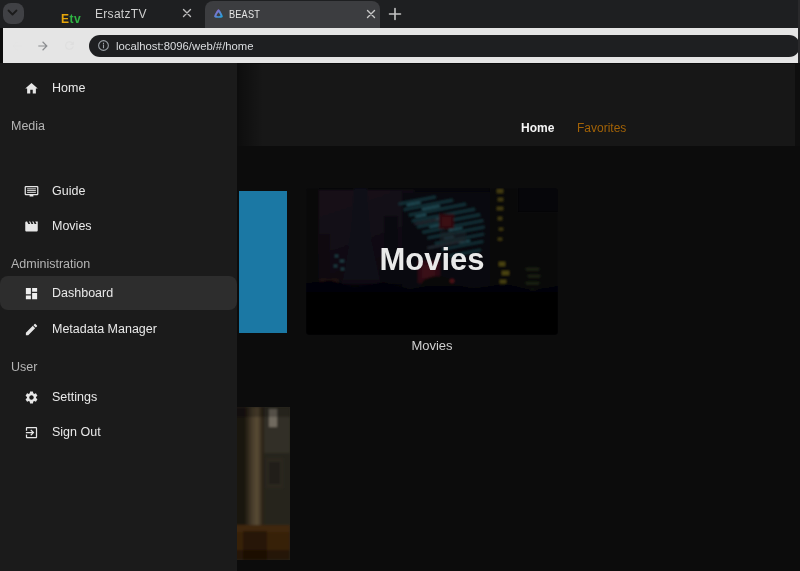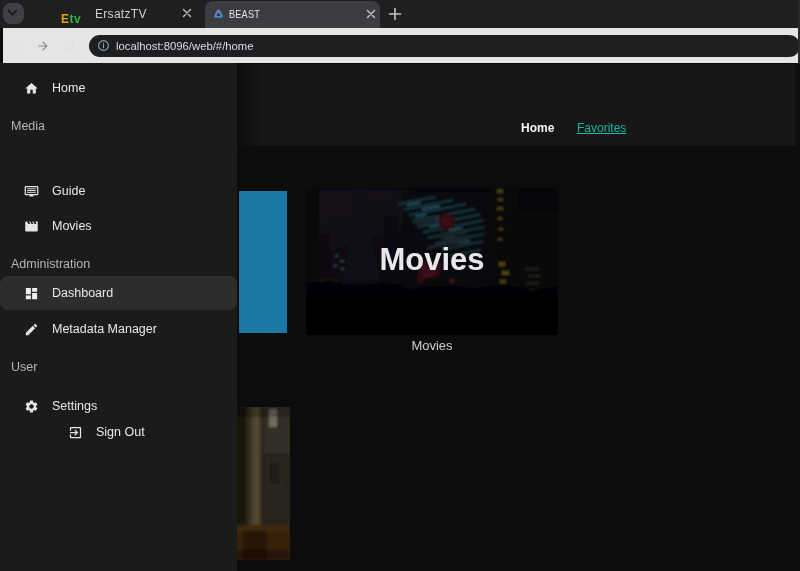--- a/index.html
+++ b/index.html
@@ -104,21 +104,21 @@
         </svg>
       <div id="urltext">localhost:8096/web/#/home</div>
     </div>
   </div>
 
   <div id="app">
     <div id="band"></div>
     <div style="position:absolute;left:795px;top:1px;width:5px;height:82px;background:#0e0e0e;"></div>
     <div id="bandshadow"></div>
     <div class="htab" style="left:521px;color:#f5f5f5;font-weight:bold;">Home</div>
-    <div class="htab" style="left:577px;color:#14b8a6;text-decoration:underline;">Favorites</div>
+    <div class="htab" style="left:577px;color:#a16207;">Favorites</div>
 
     <div id="cyancard"></div>
 
     <div id="moviecard">
       <svg width="252" height="147" viewBox="0 0 252 147">
         <defs>
           <filter id="soft" x="-10%" y="-10%" width="120%" height="120%">
               <feGaussianBlur stdDeviation="1.1"></feGaussianBlur>
             </filter>
           <linearGradient id="sky" x1="0" y1="0" x2="0.35" y2="1">
@@ -281,27 +281,27 @@
           </svg>
         <div class="txt">Dashboard</div>
       </div>
       <div class="srow" style="top:249px;">
         <svg width="15" height="15" viewBox="0 0 24 24">
             <path fill="#e6e6e6" d="M3 17.25V21h3.75L17.81 9.94l-3.75-3.75L3 17.25zM20.71 7.04a1 1 0 0 0 0-1.41l-2.34-2.34a1 1 0 0 0-1.41 0l-1.83 1.83 3.75 3.75 1.83-1.83z"></path>
           </svg>
         <div class="txt">Metadata Manager</div>
       </div>
       <div class="slabel" style="top:297px;">User</div>
-      <div class="srow" style="top:326px;">
+      <div class="srow" style="top:317px;">
         <svg width="15" height="15" viewBox="0 0 24 24">
             <path fill="#e6e6e6" d="M19.14 12.94c.04-.3.06-.61.06-.94 0-.32-.02-.64-.07-.94l2.03-1.58a.49.49 0 0 0 .12-.61l-1.92-3.32a.488.488 0 0 0-.59-.22l-2.39.96c-.5-.38-1.03-.7-1.62-.94l-.36-2.54a.484.484 0 0 0-.48-.41h-3.84c-.24 0-.43.17-.47.41l-.36 2.54c-.59.24-1.13.57-1.62.94l-2.39-.96c-.22-.08-.47 0-.59.22L2.74 8.87c-.12.21-.08.47.12.61l2.03 1.58c-.05.3-.09.63-.09.94s.02.64.07.94l-2.03 1.58a.49.49 0 0 0-.12.61l1.92 3.32c.12.22.37.29.59.22l2.39-.96c.5.38 1.03.7 1.62.94l.36 2.54c.05.24.24.41.48.41h3.84c.24 0 .44-.17.47-.41l.36-2.54c.59-.24 1.13-.56 1.62-.94l2.39.96c.22.08.47 0 .59-.22l1.92-3.32c.12-.22.07-.47-.12-.61l-2.01-1.58zM12 15.6A3.61 3.61 0 0 1 8.4 12c0-1.98 1.62-3.6 3.6-3.6s3.6 1.62 3.6 3.6-1.62 3.6-3.6 3.6z"></path>
           </svg>
         <div class="txt">Settings</div>
       </div>
-      <div class="srow" style="top:352px;margin-left:44px;">
+      <div class="srow" style="top:352px;">
         <svg width="15" height="15" viewBox="0 0 24 24">
             <path fill="#e6e6e6" d="M10.09 15.59 11.5 17l5-5-5-5-1.41 1.41L12.67 11H3v2h9.67l-2.58 2.59zM19 3H5c-1.11 0-2 .9-2 2v4h2V5h14v14H5v-4H3v4c0 1.1.89 2 2 2h14c1.1 0 2-.9 2-2V5c0-1.1-.9-2-2-2z"></path>
           </svg>
         <div class="txt">Sign Out</div>
       </div>
     </div>
   </div>
 
 </div>
 

